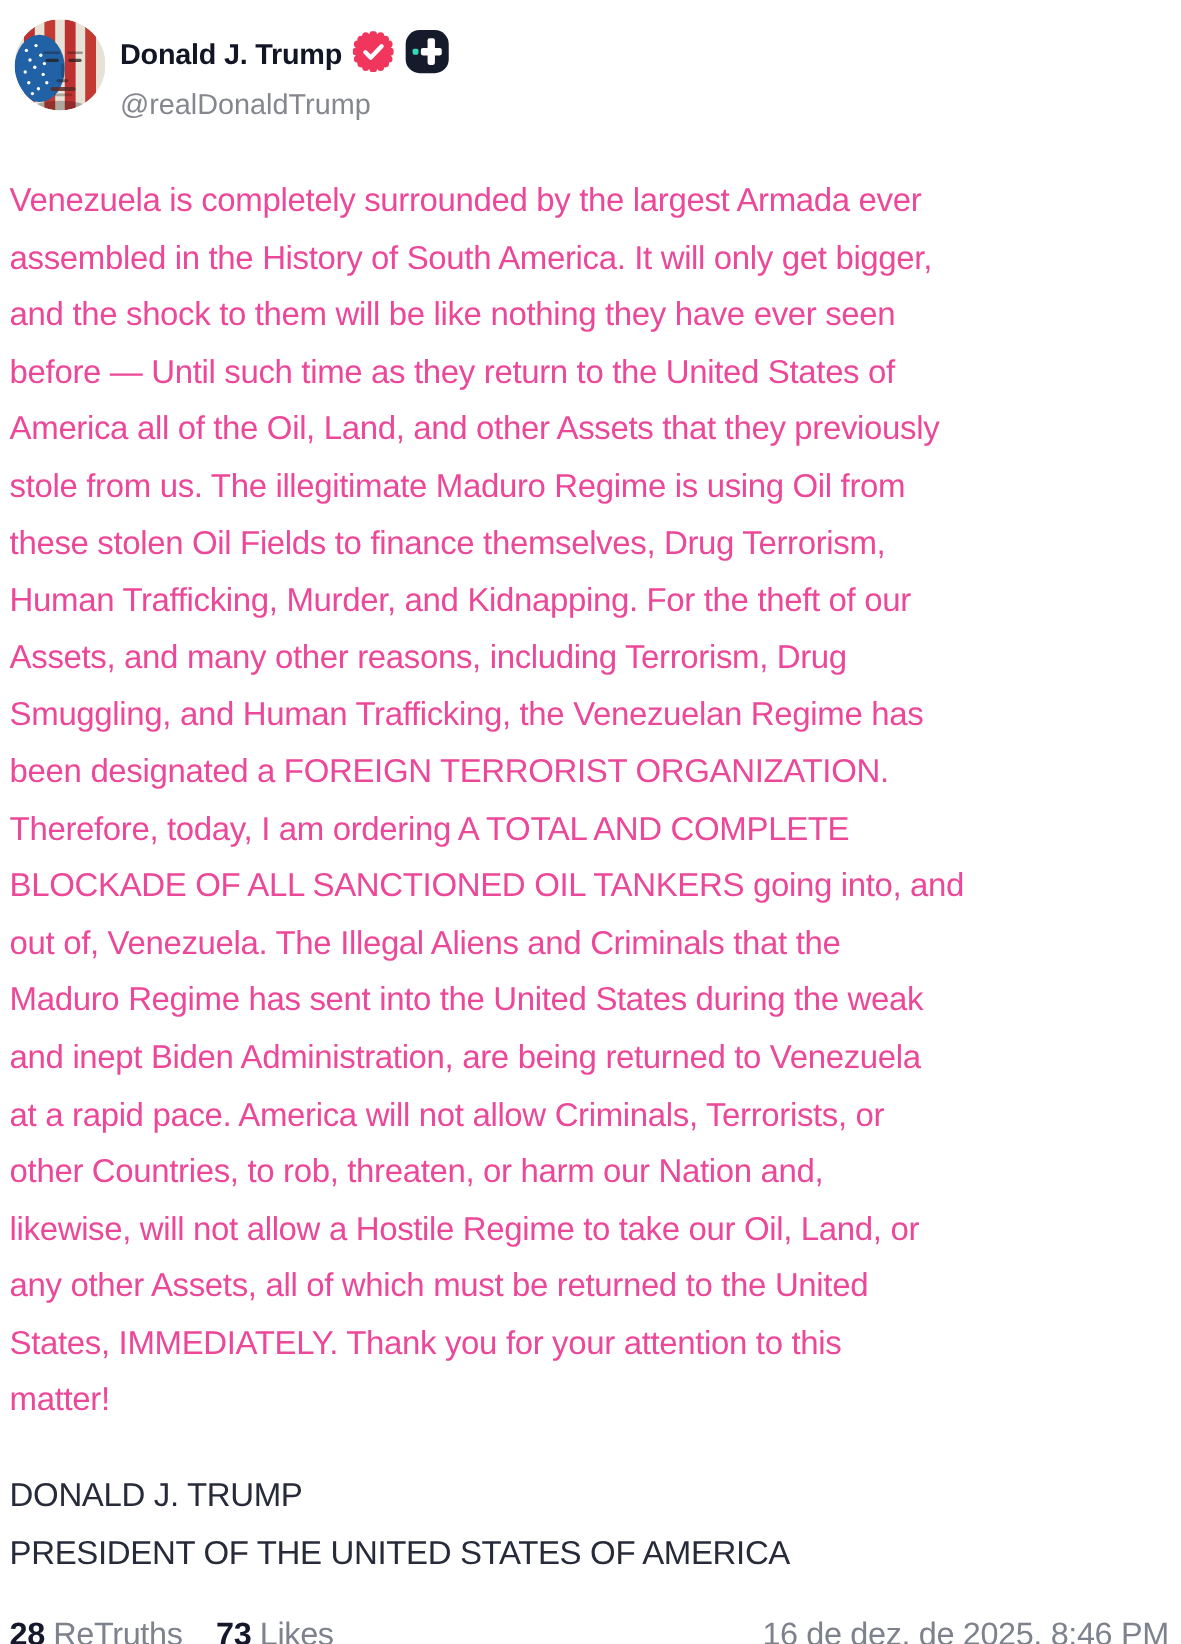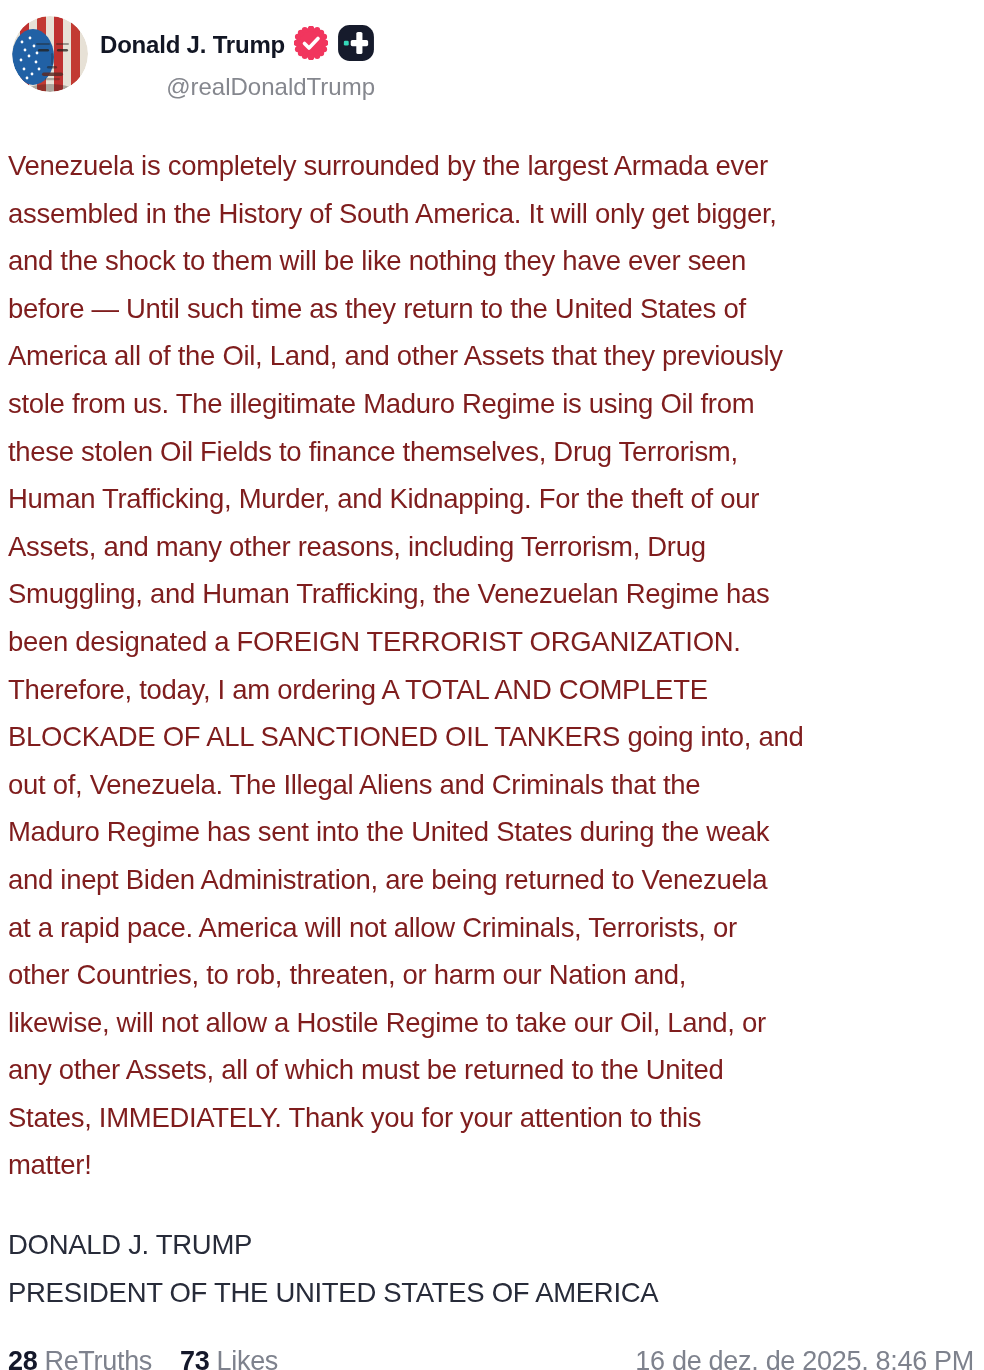--- a/index.html
+++ b/index.html
@@ -37,30 +37,29 @@
     cursor: pointer;
     line-height: 28px;
   }
   .badge { display: inline-block; }
   .handle {
     margin-top: 7px;
     font-size: 24px;
     color: #85878e;
     line-height: 28px;
     cursor: pointer;
-    text-align: right;
   }
 
   
   .body-text {
     margin: 41px 8px 0 8px;
     font-size: 27.5px;
     line-height: 47.6px;
     letter-spacing: -0.3px;
-    color: #7f1d1d;
+    color: #ec4899;
     white-space: pre-line;
   }
   .signature {
     margin: 32px 8px 0 8px;
     font-size: 27.5px;
     line-height: 47.6px;
     letter-spacing: -0.3px;
     color: #272b39;
     white-space: pre-line;
   }

